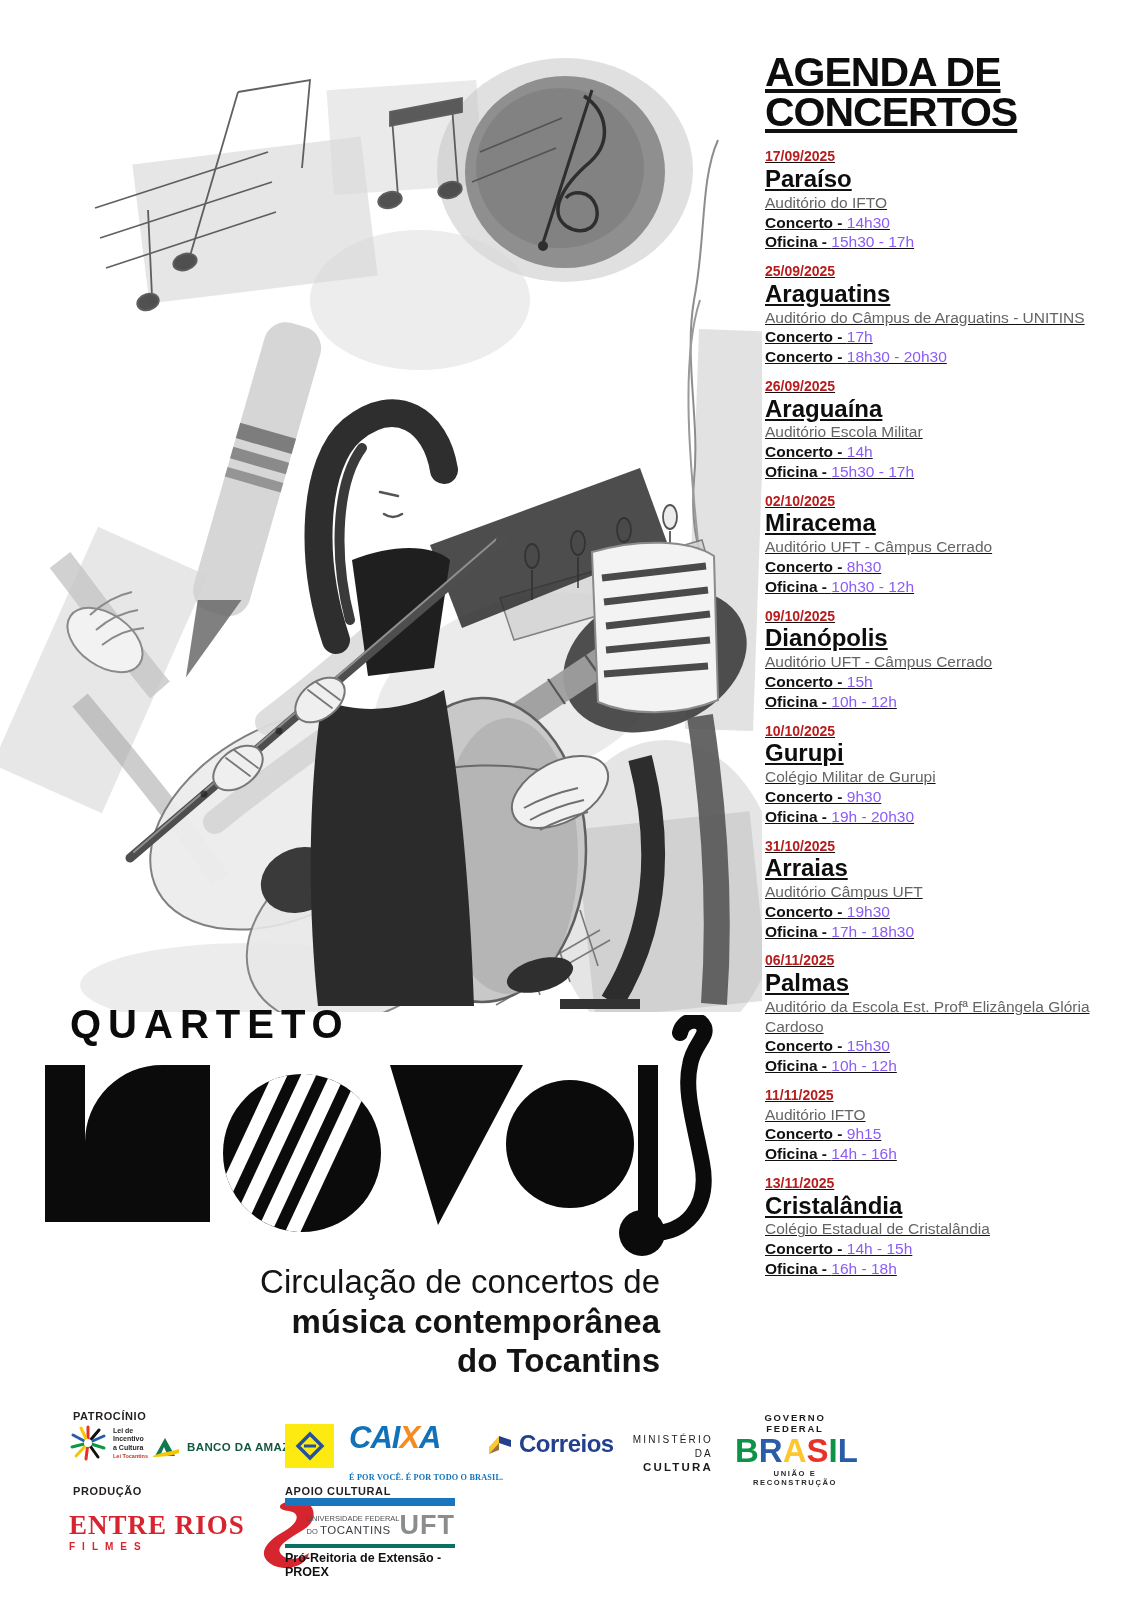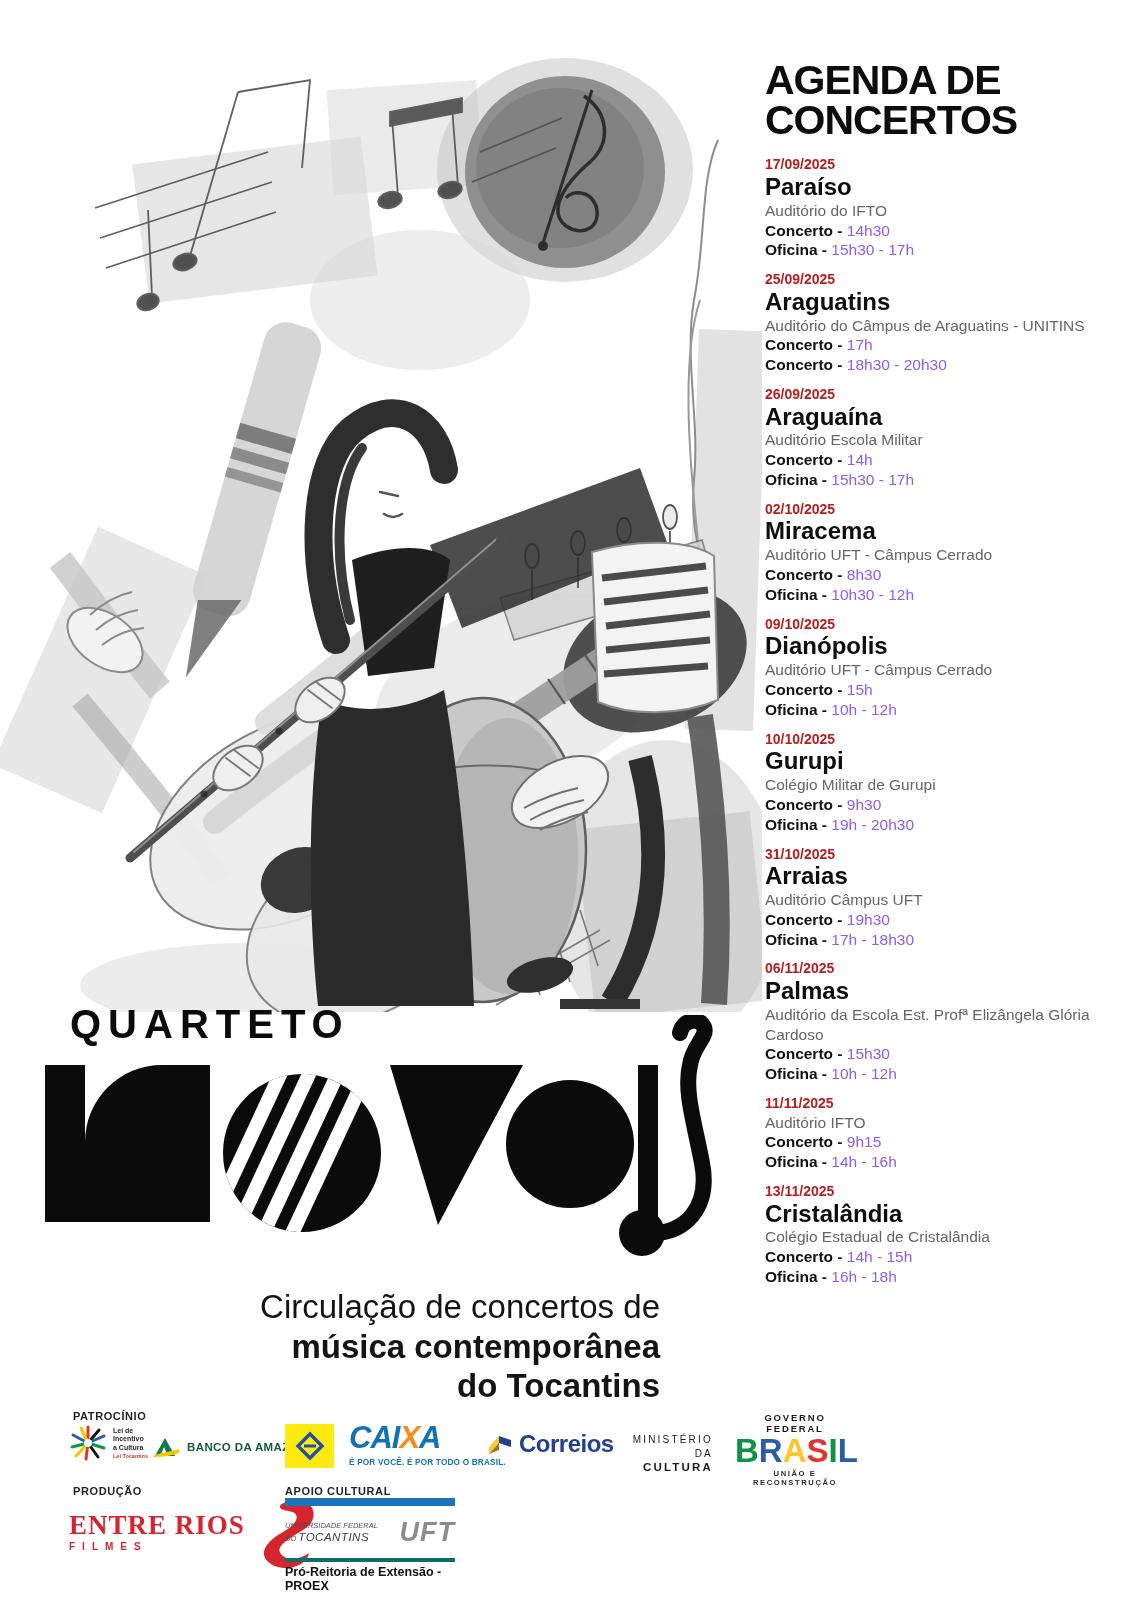--- a/index.html
+++ b/index.html
@@ -13,25 +13,25 @@
   
   .quarteto{
     position:absolute;left:57px;top:1002px;
     font-size:40px;font-weight:800;letter-spacing:7px;color:#0b0b0b;margin-left:13px;
   }
   .novas-svg{position:absolute;left:42px;top:1015px;}
   .subtitle{
     position:absolute;left:200px;top:1262px;width:460px;text-align:right;
     font-size:33px;line-height:1.2;color:#141414;
   }
-  .subtitle .l1{font-weight:400;margin-top:25px;}
+  .subtitle .l1{font-weight:400;}
   .subtitle .l2,.subtitle .l3{font-weight:700;}
 
   
-  .agenda{position:absolute;left:765px;top:60px;width:348px;}
+  .agenda{position:absolute;left:765px;top:52px;width:348px;text-decoration:underline;}
   .agenda-title{
     font-size:41px;line-height:0.98;font-weight:900;letter-spacing:-1px;color:#0d0d0d;
     margin-bottom:16px;
   }
   .event{margin-bottom:11px;}
   .event-date{font-size:14px;font-weight:800;color:#b91c1c;line-height:1.25;}
   .event-city{font-size:24px;font-weight:800;color:#0d0d0d;line-height:1.12;}
   .event-venue{font-size:15.5px;color:#636567;line-height:1.28;max-width:335px;}
   .session{font-size:15.5px;line-height:1.28;}
   .session-label{font-weight:800;color:#111;}
@@ -51,39 +51,39 @@
   .lei-text{font-size:7px;font-weight:800;line-height:1.15;color:#231f20;}
   .lei-sub{font-size:5.5px;color:#c0392b;font-weight:700;margin-top:1px;}
   .sp-amazonia{left:88px;top:48px;}
   .amazonia-text{font-size:11.5px;font-weight:800;letter-spacing:.4px;color:#14583f;}
   .sp-bb{left:222px;top:36px;width:49px;height:44px;background:#fcea10;
          display:flex;align-items:center;justify-content:center;}
   .sp-caixa{left:286px;top:34px;display:block;}
   .caixa-word{font-size:31px;font-weight:900;font-style:italic;letter-spacing:-1px;
               color:#1172ba;line-height:1;}
   .caixa-word .x{color:#f68b1f;}
-  .caixa-tagline{font-size:8.2px;font-weight:700;color:#1172ba;letter-spacing:.2px;margin-top:5px;}
+  .caixa-tagline{font-size:8.2px;font-weight:700;color:#1172ba;letter-spacing:.2px;margin-top:20px;font-family:Liberation Serif, serif;}
   .sp-correios{left:424px;top:42px;}
   .correios-text{font-size:24px;font-weight:700;color:#23408f;letter-spacing:-.5px;}
   .sp-ministerio{left:558px;top:45px;display:block;text-align:right;width:92px;}
   .min-l1{font-size:10px;letter-spacing:2.2px;color:#1a1a1a;line-height:1.4;}
   .min-l2{font-size:11.5px;font-weight:800;letter-spacing:2.2px;color:#1a1a1a;}
   .sp-governo{left:672px;top:24px;display:block;text-align:center;width:120px;}
   .gov-top{font-size:9.5px;font-weight:800;letter-spacing:1.8px;color:#1a1a1a;}
   .brasil-word{font-size:33px;font-weight:900;line-height:1;letter-spacing:0;}
   .gov-bottom{font-size:7.6px;font-weight:600;letter-spacing:1.6px;color:#2a2a2a;margin-top:2px;}
 
   .producer{position:absolute;left:6px;top:110px;display:flex;align-items:flex-start;}
   .er-text{color:#d6252e;margin-top:14px;}
   .er-name{font-family:"Liberation Serif", serif;font-size:27px;font-weight:700;
            letter-spacing:1px;line-height:1;}
   .er-sub{font-size:10px;font-weight:700;letter-spacing:7px;margin-top:2px;}
   .uft{position:absolute;left:222px;top:110px;width:170px;}
   .uft-topbar{height:8px;background:#1b75bc;}
-  .uft-mid{display:flex;align-items:flex-end;justify-content:space-between;padding:14px 0;font-style:italic;}
+  .uft-mid{display:flex;align-items:flex-end;justify-content:flex-end;padding:7px 0;}
   .uft-uni{font-size:7.5px;color:#4d4f53;line-height:1.25;}
   .uft-uni .toc{font-size:11.5px;letter-spacing:.5px;color:#3c3e42;}
   .uft-acronym{font-size:27px;font-weight:900;color:#8a8c8e;letter-spacing:1px;line-height:.9;}
   .uft-tealbar{height:4px;background:#0c6f66;}
   .uft-proex{font-size:12.5px;font-weight:700;color:#111;margin-top:3px;}
 </style>
 </head>
 <body>
 
 <div class="poster">

